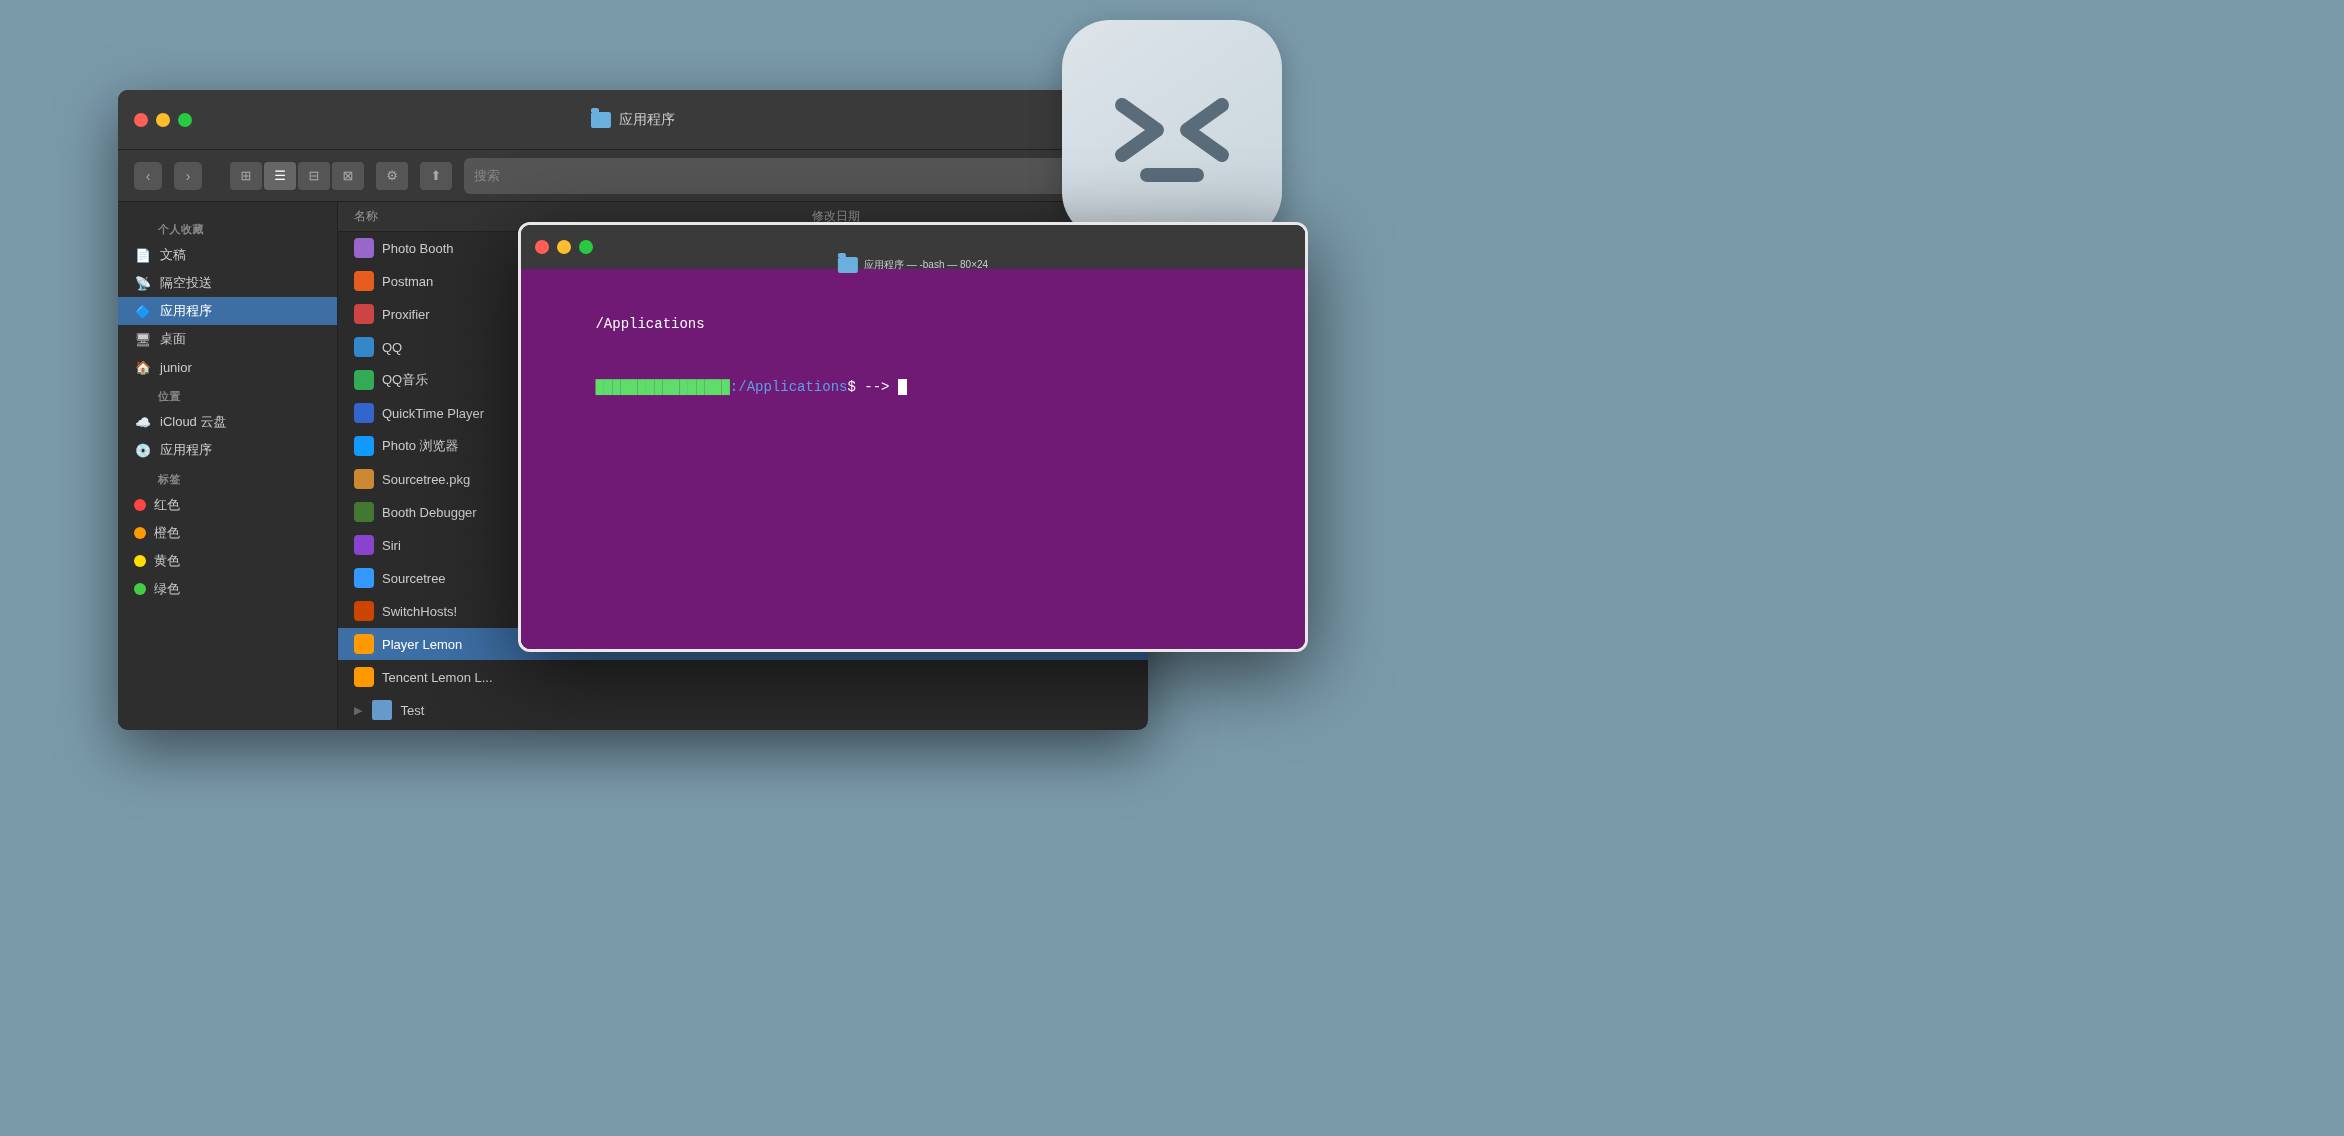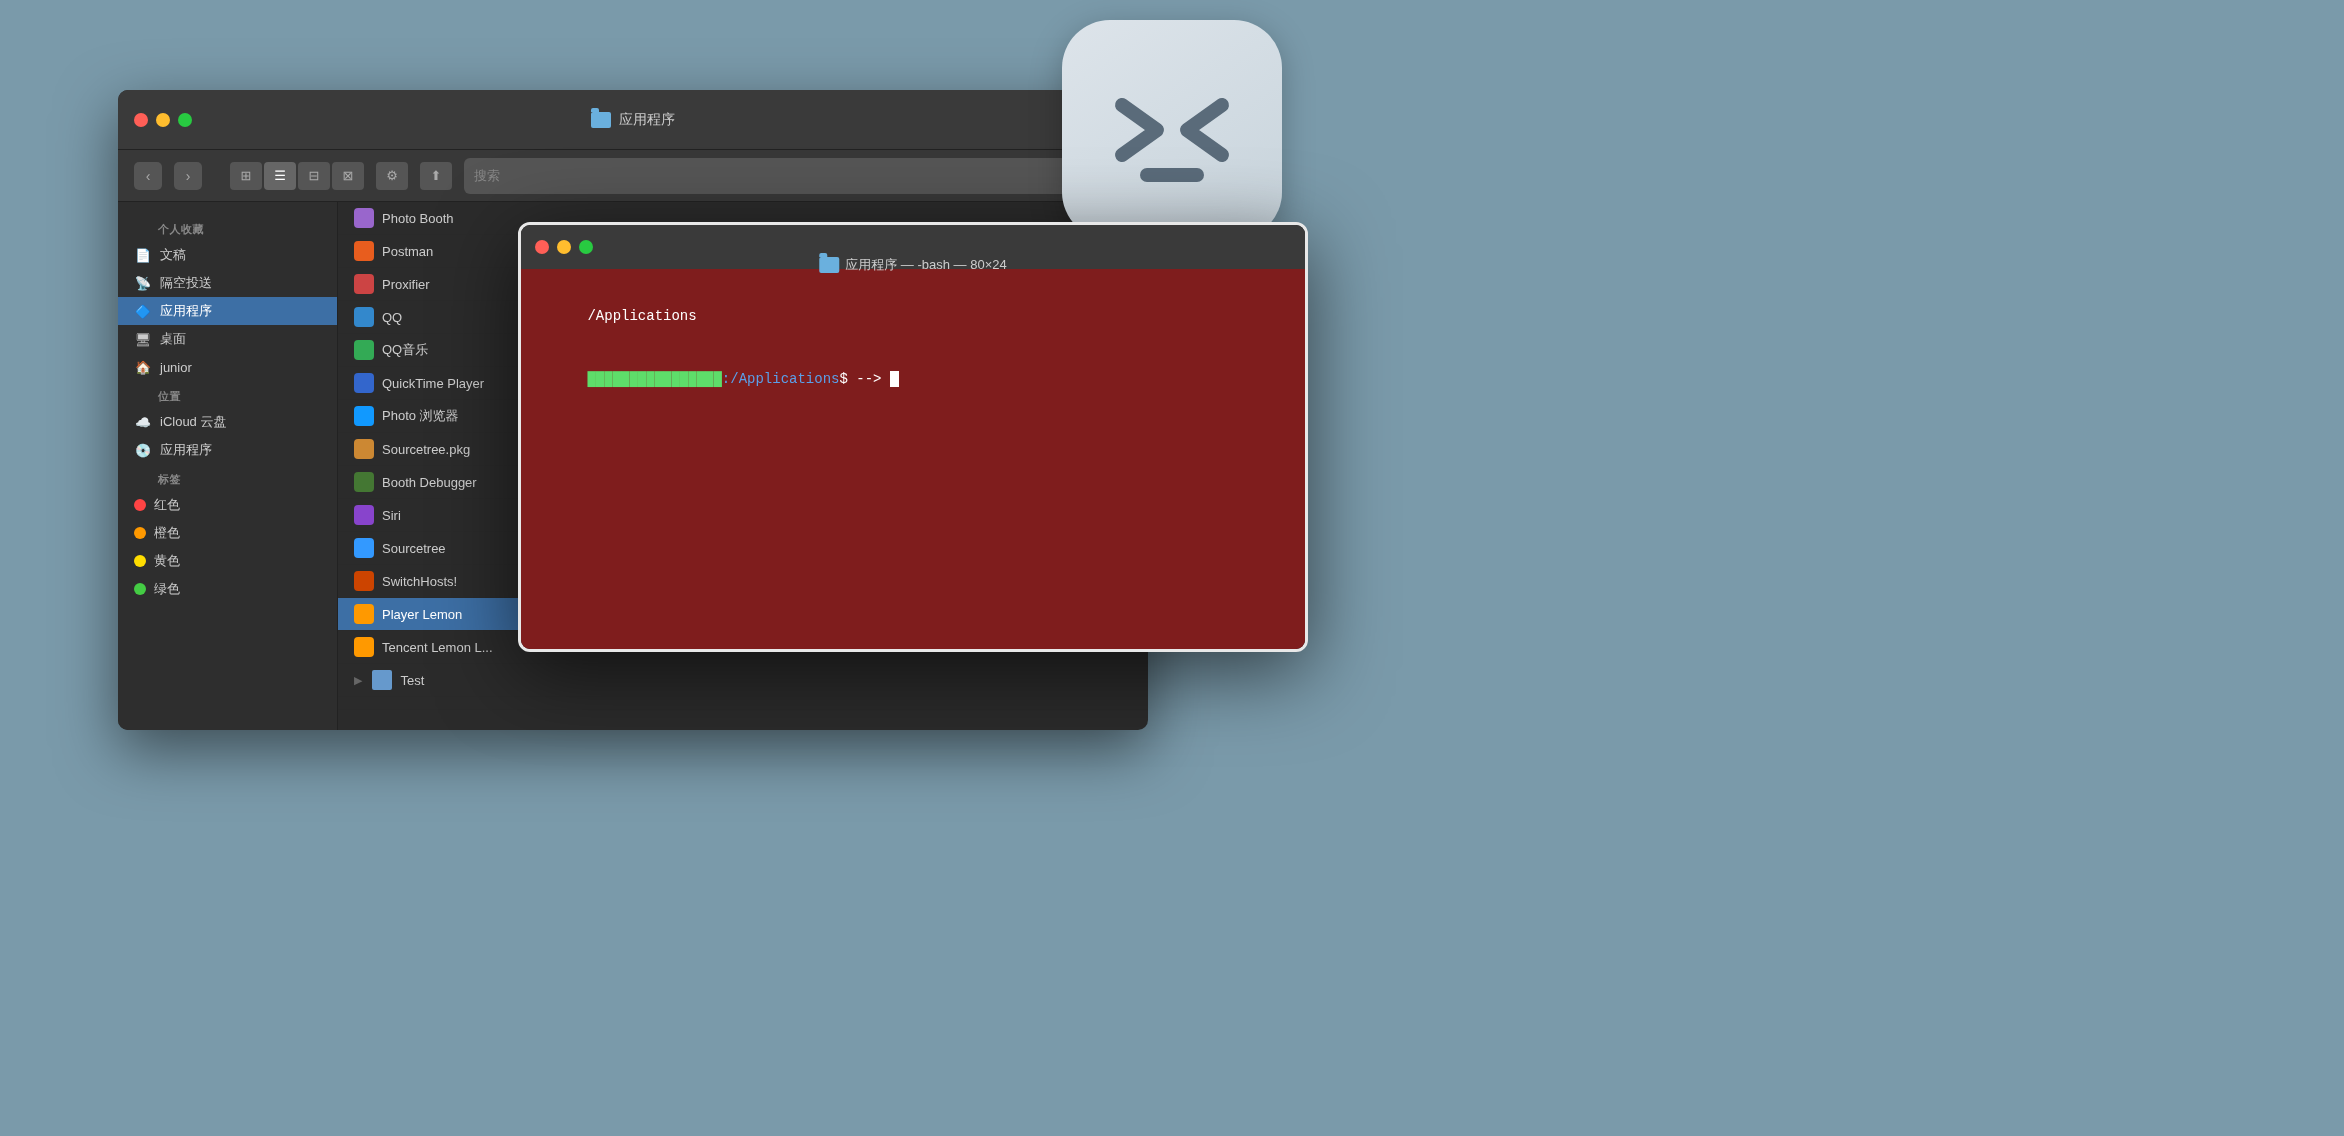--- a/index.html
+++ b/index.html
@@ -278,29 +278,29 @@
       display: flex;
       align-items: center;
       padding: 0 14px;
       position: relative;
     }
     .terminal-title {
       position: absolute;
       left: 50%;
       transform: translateX(-50%);
       color: #ccc;
-      font-size: 13px;
+      font-size: 10px;
       display: flex;
       align-items: center;
       gap: 6px;
       margin-top: 36px;
     }
     .terminal-body {
-      background: #7f1d1d;
-      padding: 16px;
+      background: #701a75;
+      padding: 24px;
       height: calc(100% - 44px);
       overflow: hidden;
     }
     .terminal-line {
       font-family: "Menlo", "Monaco", "Courier New", monospace;
       font-size: 14px;
       line-height: 1.5;
       white-space: pre;
     }
     .path-text { color: #ffffff; }
@@ -415,20 +415,25 @@
         <div class="tag-dot" style="background:#ffdd00;"></div>
         <span>黄色</span>
       </div>
       <div class="sidebar-item">
         <div class="tag-dot" style="background:#44cc44;"></div>
         <span>绿色</span>
       </div>
     </div>
 
     <div class="finder-main">
+      <div class="file-list-header">
+        <div class="col-name">名称</div>
+        <div class="col-date">修改日期</div>
+        <div class="col-size">大小</div>
+      </div>
 
       <div class="file-item">
         <div class="file-item-name">
           <div class="app-icon" style="background:#9966cc;"></div>
           <span>Photo Booth</span>
         </div>
         <div class="file-date"></div>
         <div class="file-size"></div>
       </div>
       <div class="file-item">

